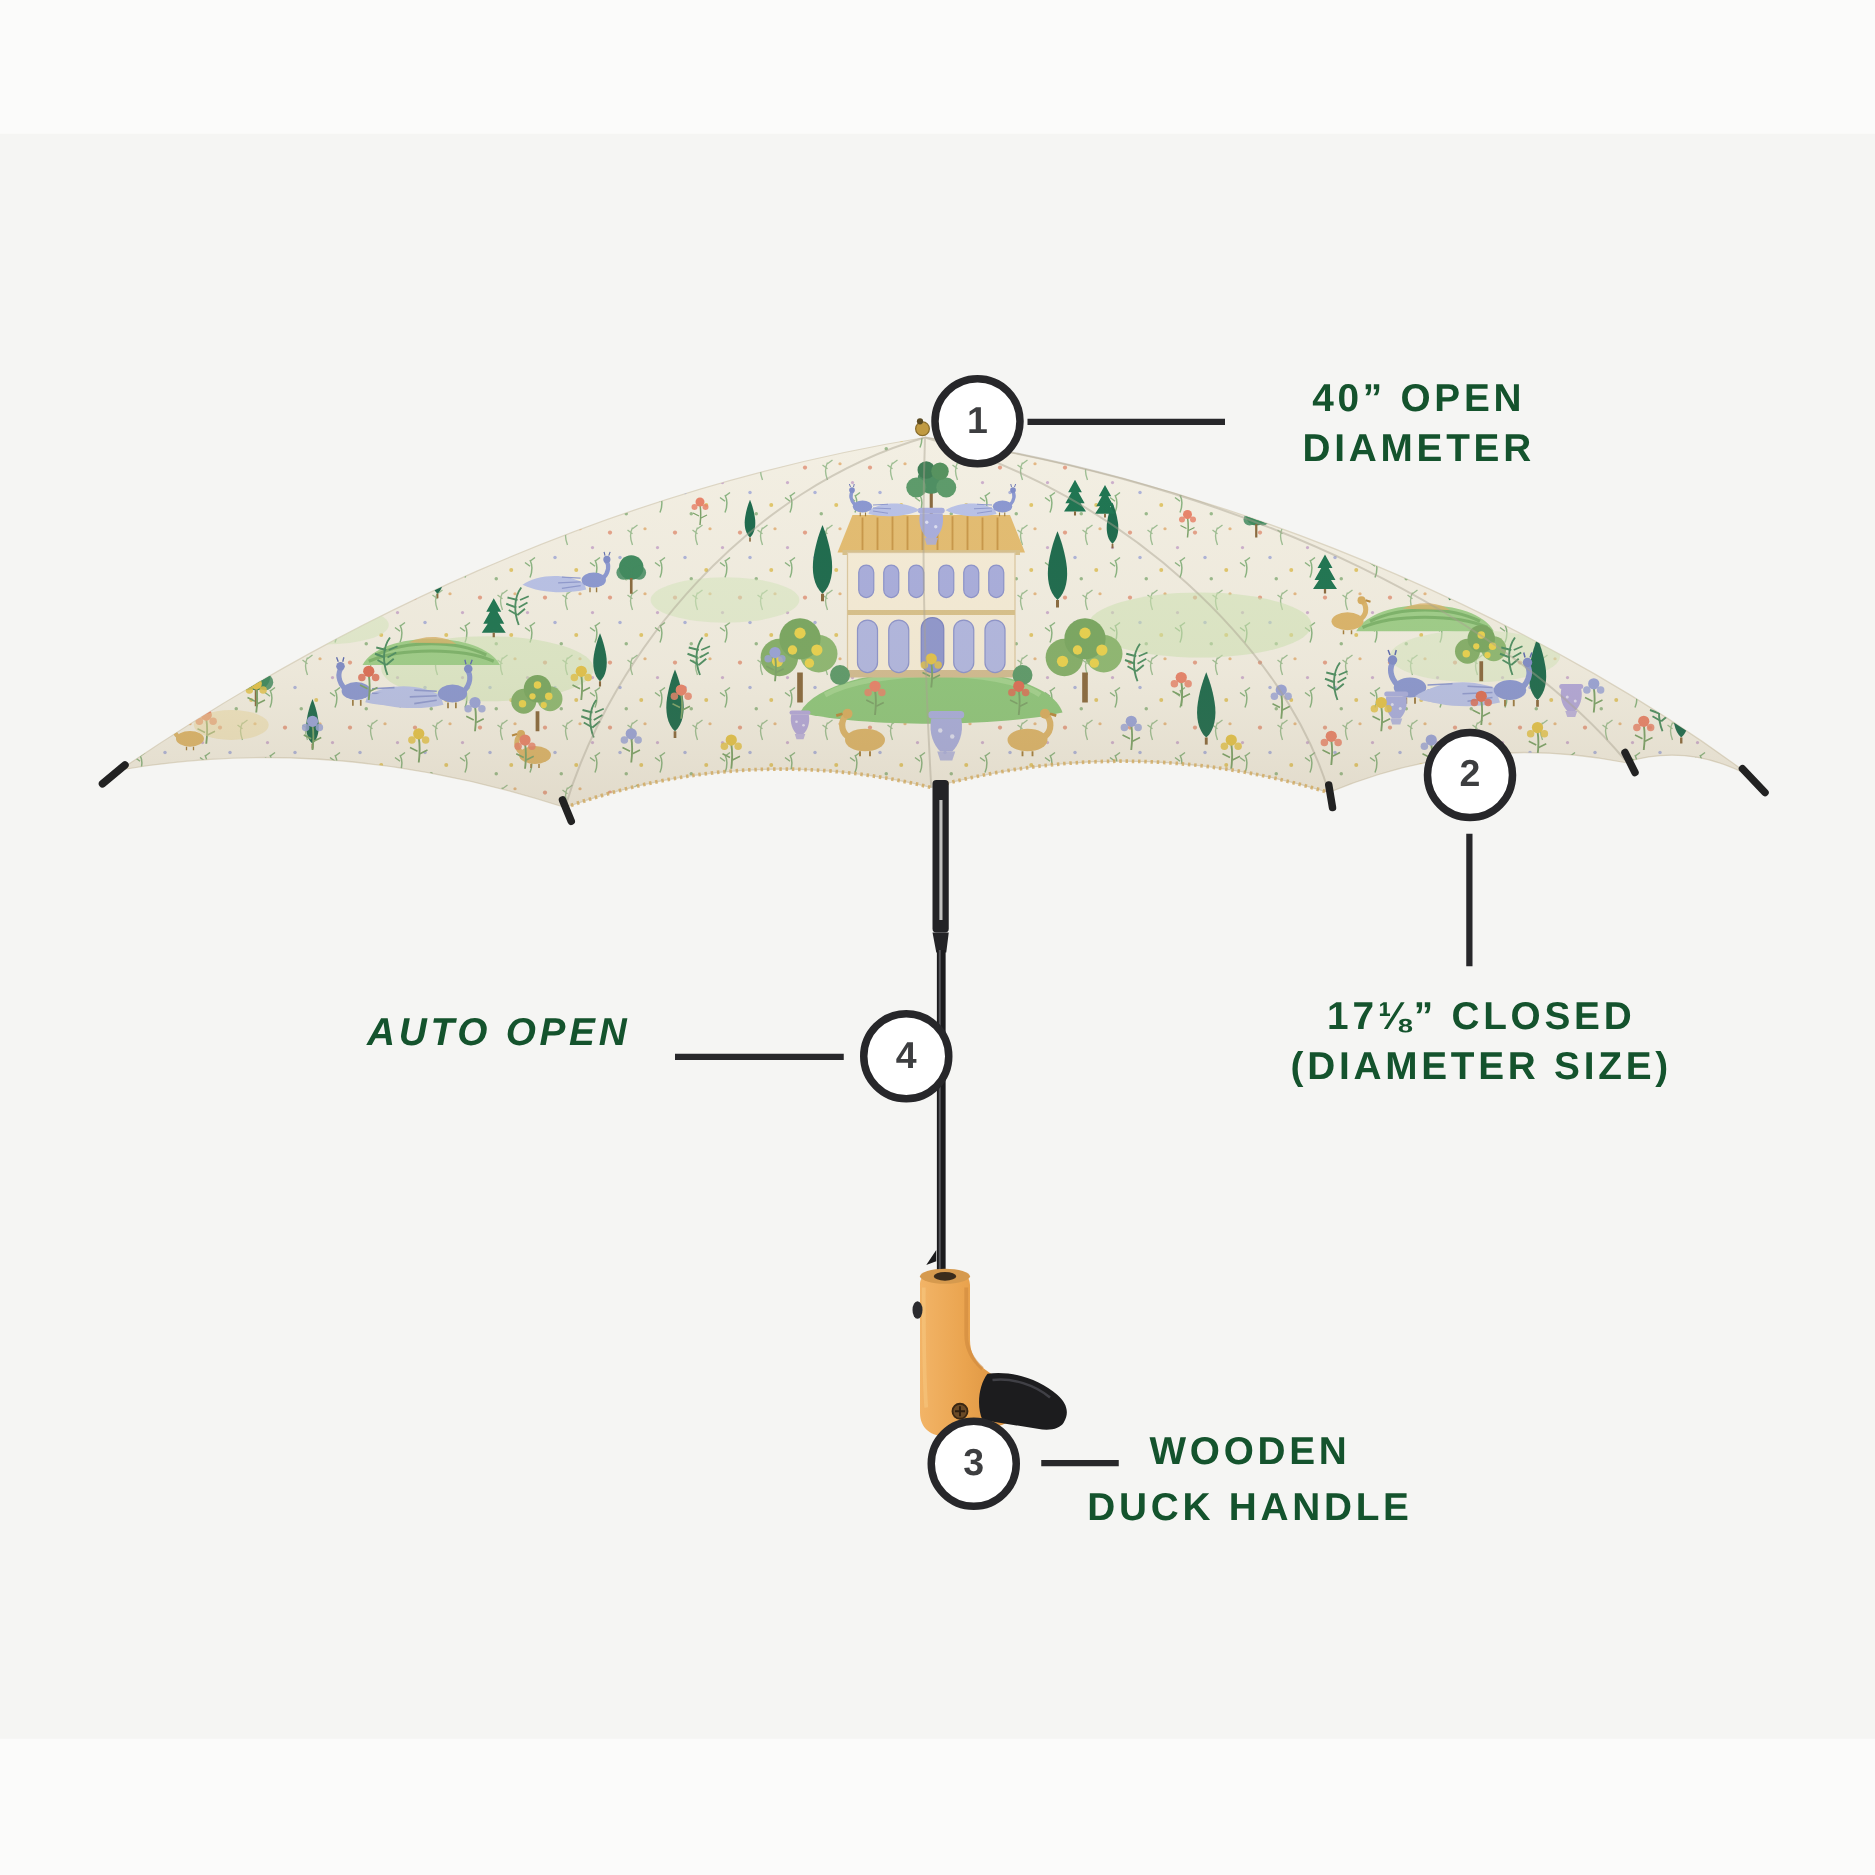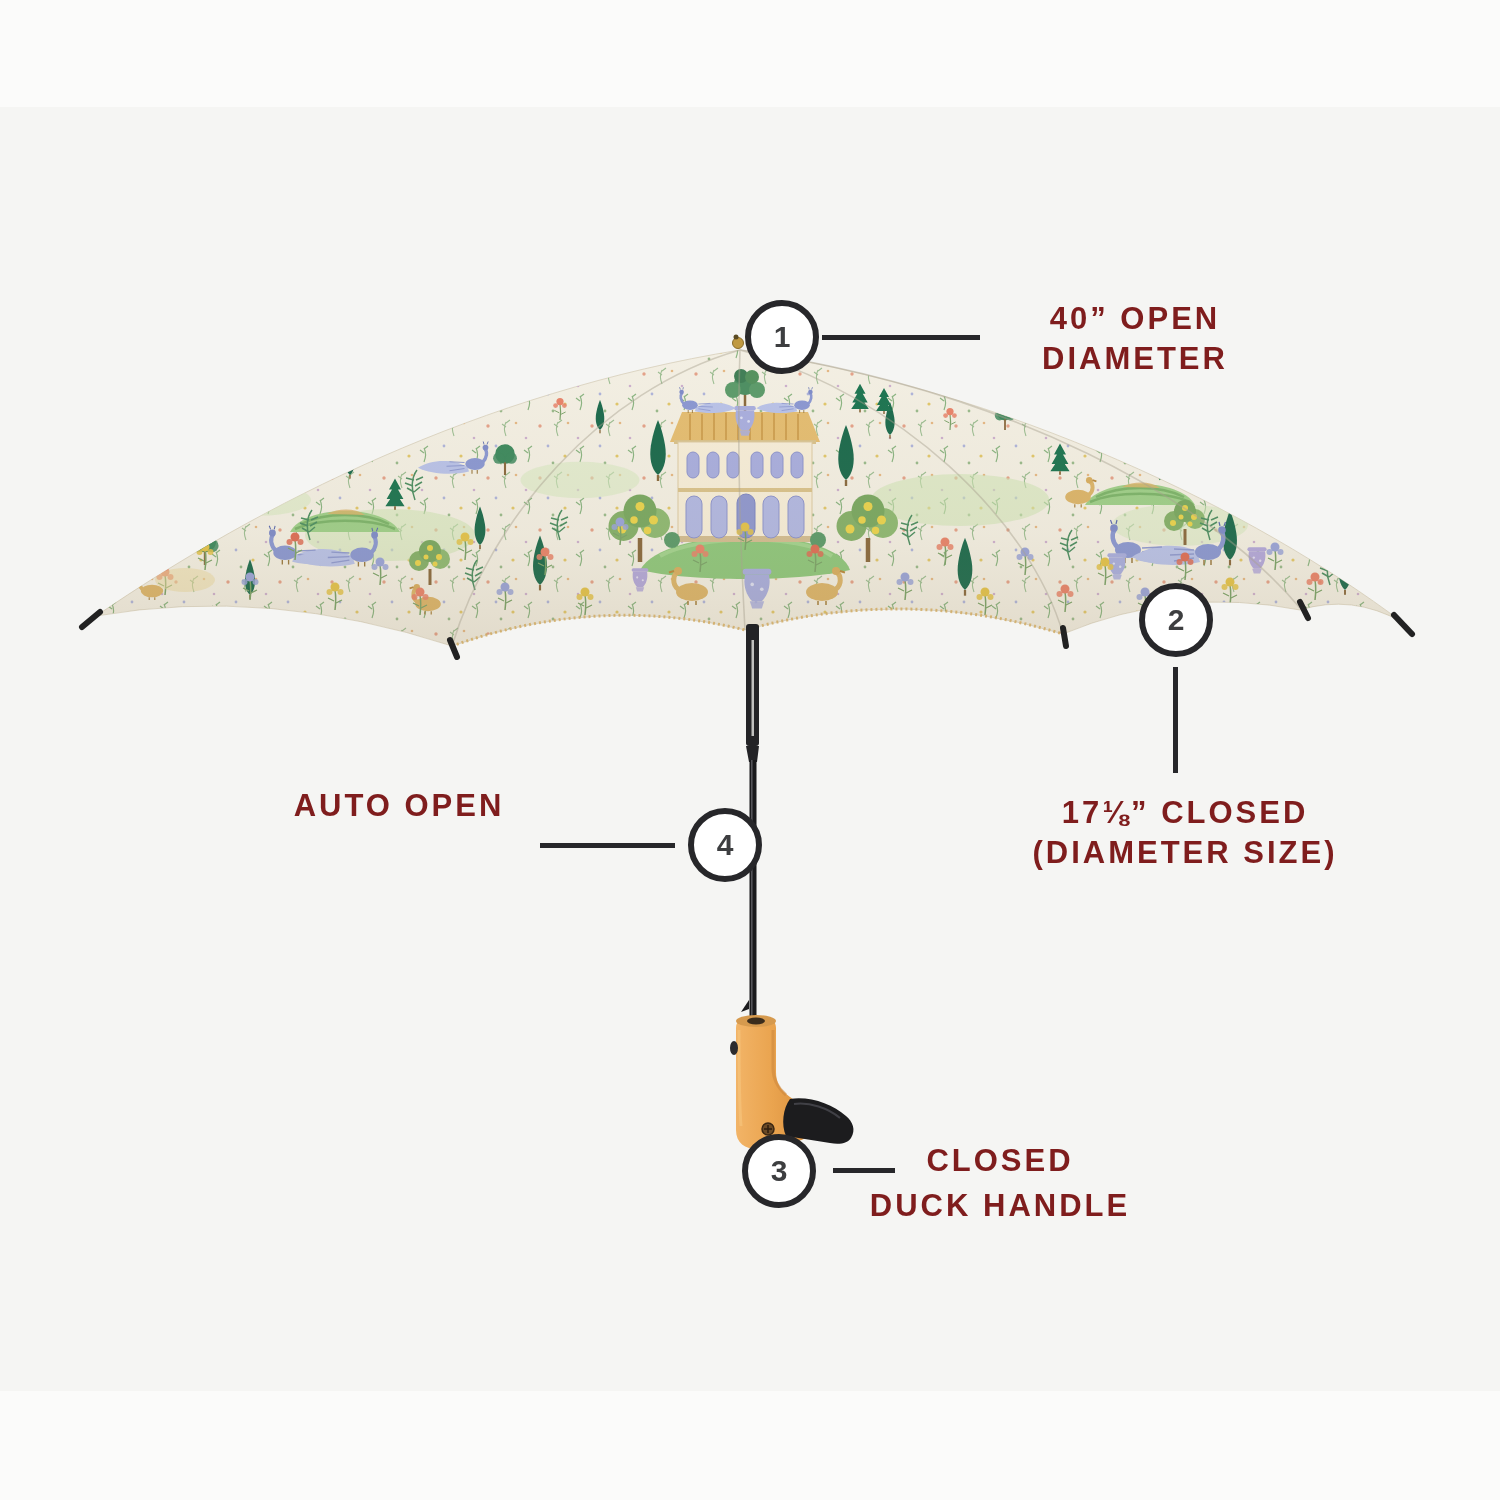--- a/index.html
+++ b/index.html
@@ -6,21 +6,21 @@
   .stage{position:relative;width:1500px;height:1500px;overflow:hidden;background:#fbfbfa;
          font-family:"Liberation Sans",sans-serif;}
   .photo-area{position:absolute;left:0;top:107px;width:1500px;height:1284px;background:#f5f5f3;}
   .umbrella-svg{position:absolute;left:0;top:0;width:1500px;height:1500px;}
 
   .badge{position:absolute;box-sizing:border-box;width:74px;height:74px;border:6px solid #27272a;
          border-radius:50%;background:#ffffff;display:flex;align-items:center;justify-content:center;
          font-weight:700;font-size:30px;color:#3d3e40;z-index:5;}
   .leader{position:absolute;background:#27272a;z-index:4;}
 
-  .lbl{position:absolute;color:#7f1d1d;font-weight:700;font-size:31px;line-height:40px;
+  .lbl{position:absolute;color:#14532d;font-weight:700;font-size:31px;line-height:40px;
        letter-spacing:3px;text-align:center;z-index:5;}
   .lbl div{white-space:nowrap;}
   .lbl.tall div{line-height:45px;}
 </style>
 </head>
 <body>
 
 <div class="stage">
   <div class="photo-area"></div>
 
@@ -338,29 +338,29 @@
 
   <div class="leader" style="left:1173px;top:667px;width:5px;height:106px;"></div>
   <div class="badge" style="left:1139px;top:583px;">
     <span>2</span>
   </div>
   <div class="lbl" style="left:1005px;top:793px;width:360px;">
     <div>17⅛” CLOSED</div>
     <div>(DIAMETER SIZE)</div>
   </div>
 
-  <div class="lbl" style="left:249px;top:786px;width:300px;">
+  <div class="lbl" style="left:249px;top:806px;width:300px;font-style:italic;">
     <div>AUTO OPEN</div>
   </div>
   <div class="leader" style="left:540px;top:843px;width:135px;height:5px;"></div>
   <div class="badge" style="left:688px;top:808px;">
     <span>4</span>
   </div>
 
   <div class="leader" style="left:833px;top:1168px;width:62px;height:5px;"></div>
   <div class="badge" style="left:742px;top:1134px;">
     <span>3</span>
   </div>
   <div class="lbl tall" style="left:850px;top:1138px;width:300px;">
-    <div>CLOSED</div>
+    <div>WOODEN</div>
     <div>DUCK HANDLE</div>
   </div>
 </div>
 
 </body></html>

